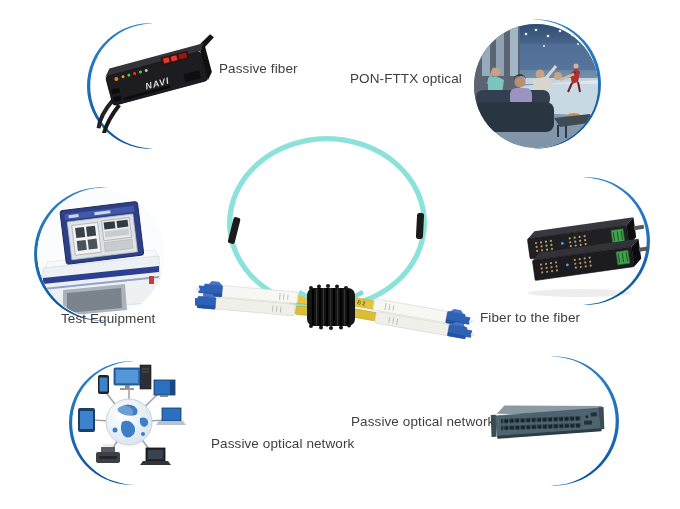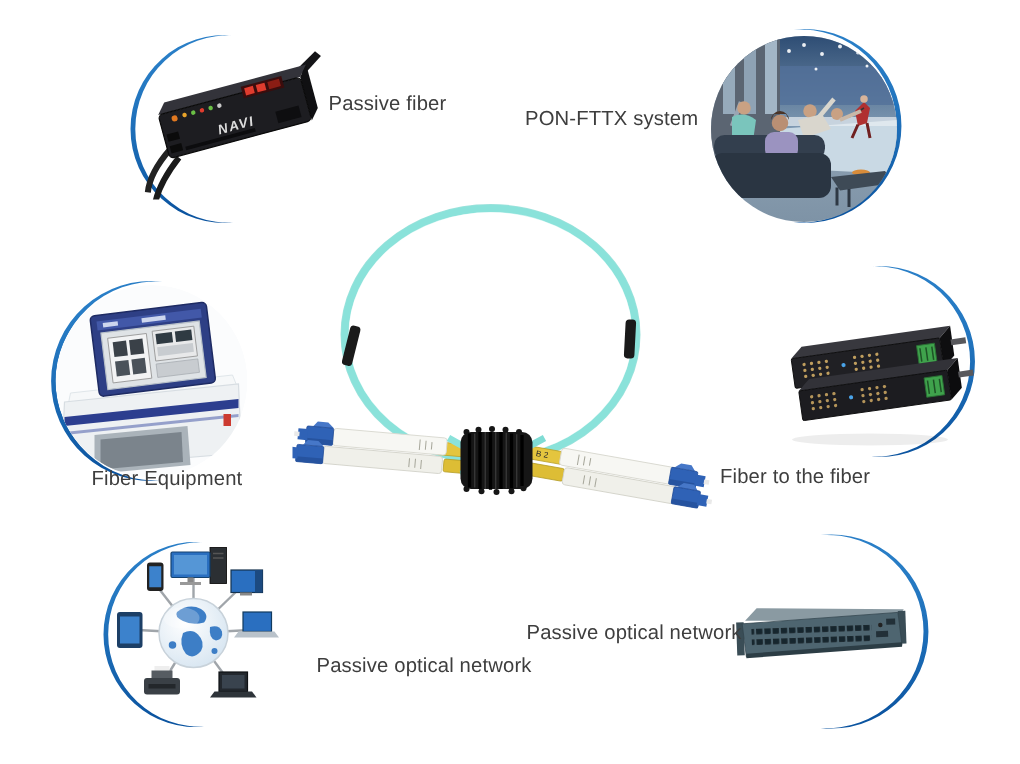--- a/index.html
+++ b/index.html
@@ -127,21 +127,21 @@
       <rect x="36" y="64" width="22" height="18" rx="6" fill="#9b93c0"></rect>
       <rect x="0" y="78" width="80" height="30" rx="8" fill="#2a3542"></rect>
       <g>
         <ellipse cx="100" cy="91" rx="6" ry="2" fill="#d88c3a"></ellipse>
         <polygon points="80,94 116,90 122,98 86,103" fill="#3e4a56"></polygon>
         <path d="M84 101 L84 113 M118 97 L118 109 M92 102 L92 114" stroke="#2e3844" stroke-width="2"></path>
       </g>
     </g>
   </svg>
 
-  <div class="label" style="left:350px;top:71px">PON-FTTX system</div>
+  <div class="label" style="left:350px;top:71px">PON-FTTX optical</div>
 
   <svg class="abs" style="left:33px;top:186px" width="136" height="136" viewBox="0 0 100 100">
     <use href="#crescent" fill="url(#arcGrad)"></use>
   </svg>
 
   <svg class="abs" style="left:37px;top:190px" width="128" height="128" viewBox="0 0 128 128">
     <defs>
         <clipPath id="clipTest">
           <circle cx="64" cy="64" r="64"></circle>
         </clipPath>
@@ -168,21 +168,21 @@
         <rect x="50" y="48" width="9" height="10" fill="#4a525a"></rect>
         <rect x="66" y="31" width="28" height="20" fill="#e8e9ea" stroke="#999" stroke-width="0.6"></rect>
         <rect x="68" y="33" width="11" height="7" fill="#2f3a42"></rect>
         <rect x="81" y="33" width="11" height="7" fill="#2f3a42"></rect>
         <rect x="68" y="42" width="24" height="6" fill="#c8ccd0"></rect>
         <rect x="66" y="53" width="28" height="9" fill="#c8ccd0" stroke="#a8adb2" stroke-width="0.5"></rect>
       </g>
     </g>
   </svg>
 
-  <div class="label" style="left:61px;top:311px">Fiber Equipment</div>
+  <div class="label" style="left:61px;top:311px">Test Equipment</div>
 
   <svg class="abs flip" style="left:521px;top:176px" width="130" height="130" viewBox="0 0 100 100">
     <use href="#crescent" fill="url(#arcGrad)"></use>
   </svg>
 
   <svg class="abs" style="left:510px;top:210px" width="140" height="88" viewBox="0 0 140 88">
     <ellipse cx="70" cy="83" rx="52" ry="4" fill="#000" opacity="0.07"></ellipse>
     <g transform="rotate(-8 70 44)">
 
       <polygon points="20,22 28,15 128,15 120,22" fill="#38383e"></polygon>

